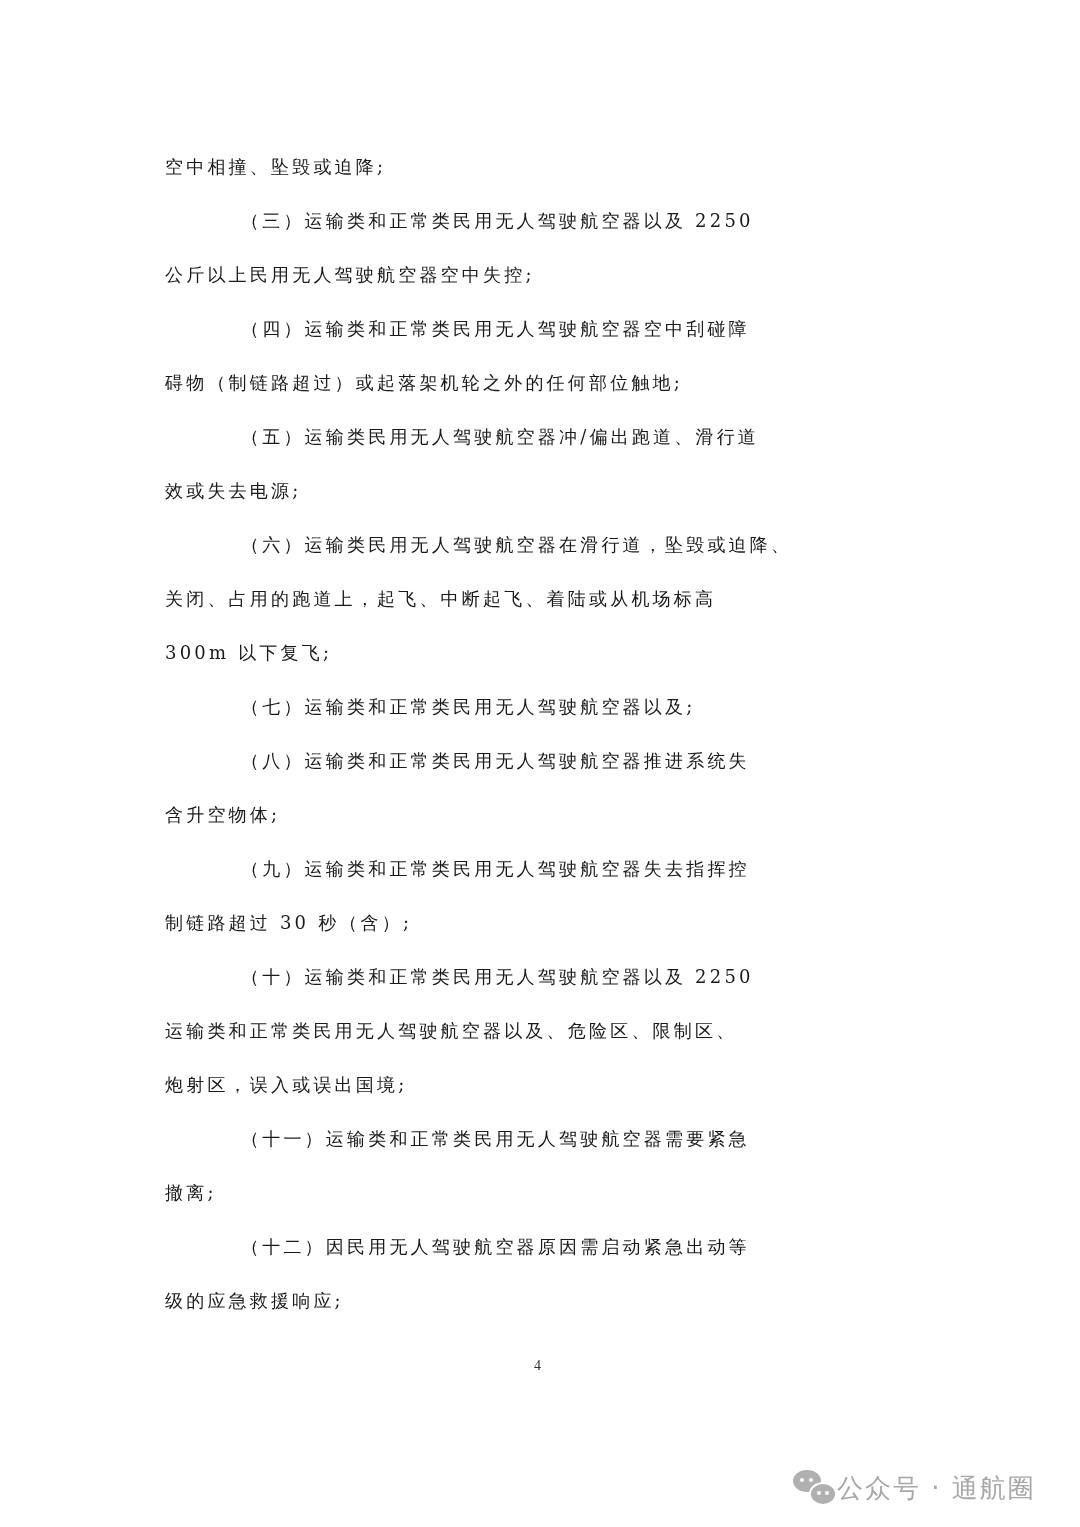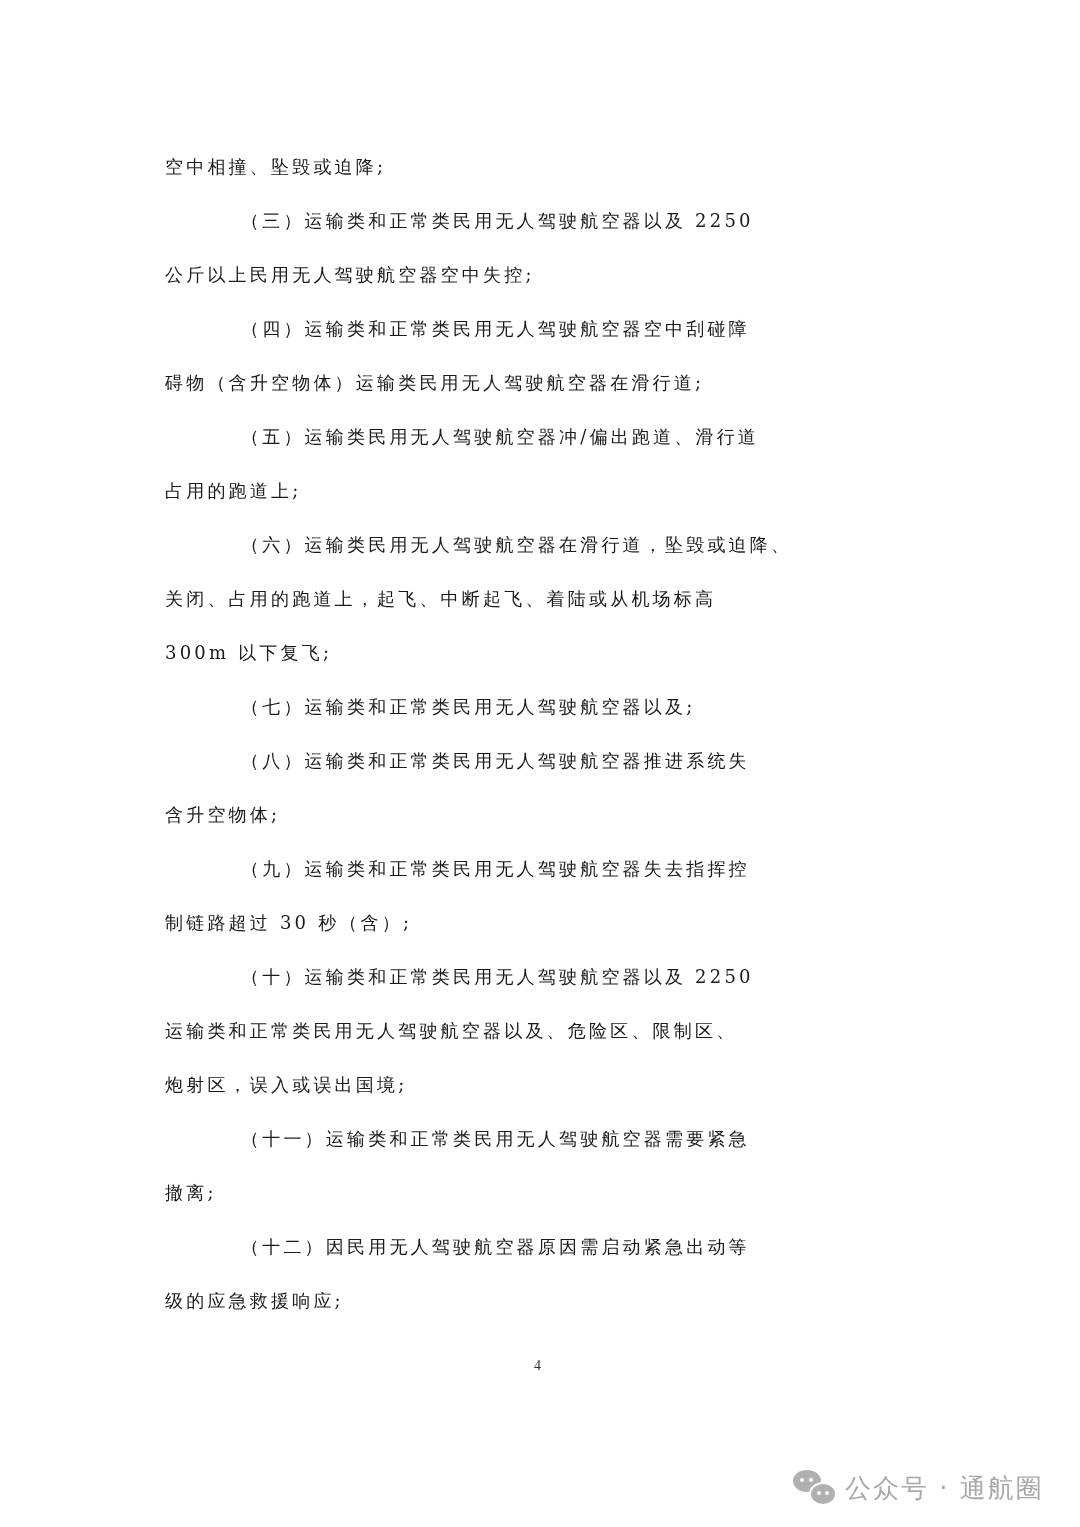--- a/index.html
+++ b/index.html
@@ -41,21 +41,20 @@
       font-size: 14px;
       color: #333;
       font-family: "Liberation Serif", serif;
     }
     .watermark {
       position: absolute;
       left: 793px;
       top: 1470px;
       display: flex;
       align-items: center;
-      gap: 8px;
       color: #a8a8a8;
       font-family: "DejaVu Sans", sans-serif;
       font-size: 26px;
       letter-spacing: 2px;
     }
     .wechat-icon {
       width: 44px;
       height: 36px;
       position: relative;
     }
@@ -69,23 +68,23 @@
     .dot { position: absolute; width: 4px; height: 4px; background: #fff; border-radius: 50%; }
   </style>
 </head>
 <body>
 
 <div class="page">
   <div class="line" style="top:0px">空中相撞、坠毁或迫降;</div>
   <div class="line indent" style="top:54px">（三）运输类和正常类民用无人驾驶航空器以及 2250</div>
   <div class="line" style="top:108px">公斤以上民用无人驾驶航空器空中失控;</div>
   <div class="line indent" style="top:162px">（四）运输类和正常类民用无人驾驶航空器空中刮碰障</div>
-  <div class="line" style="top:216px">碍物（含升空物体）运输类民用无人驾驶航空器在滑行道;</div>
+  <div class="line" style="top:216px">碍物（制链路超过）或起落架机轮之外的任何部位触地;</div>
   <div class="line indent" style="top:270px">（五）运输类民用无人驾驶航空器冲/偏出跑道、滑行道</div>
-  <div class="line" style="top:324px">占用的跑道上;</div>
+  <div class="line" style="top:324px">效或失去电源;</div>
   <div class="line indent" style="top:378px">（六）运输类民用无人驾驶航空器在滑行道，坠毁或迫降、</div>
   <div class="line" style="top:432px">关闭、占用的跑道上，起飞、中断起飞、着陆或从机场标高</div>
   <div class="line" style="top:486px">300m 以下复飞;</div>
   <div class="line indent" style="top:540px">（七）运输类和正常类民用无人驾驶航空器以及;</div>
   <div class="line indent" style="top:594px">（八）运输类和正常类民用无人驾驶航空器推进系统失</div>
   <div class="line" style="top:648px">含升空物体;</div>
   <div class="line indent" style="top:702px">（九）运输类和正常类民用无人驾驶航空器失去指挥控</div>
   <div class="line" style="top:756px">制链路超过 30 秒（含）;</div>
   <div class="line indent" style="top:810px">（十）运输类和正常类民用无人驾驶航空器以及 2250</div>
   <div class="line" style="top:864px">运输类和正常类民用无人驾驶航空器以及、危险区、限制区、</div>

